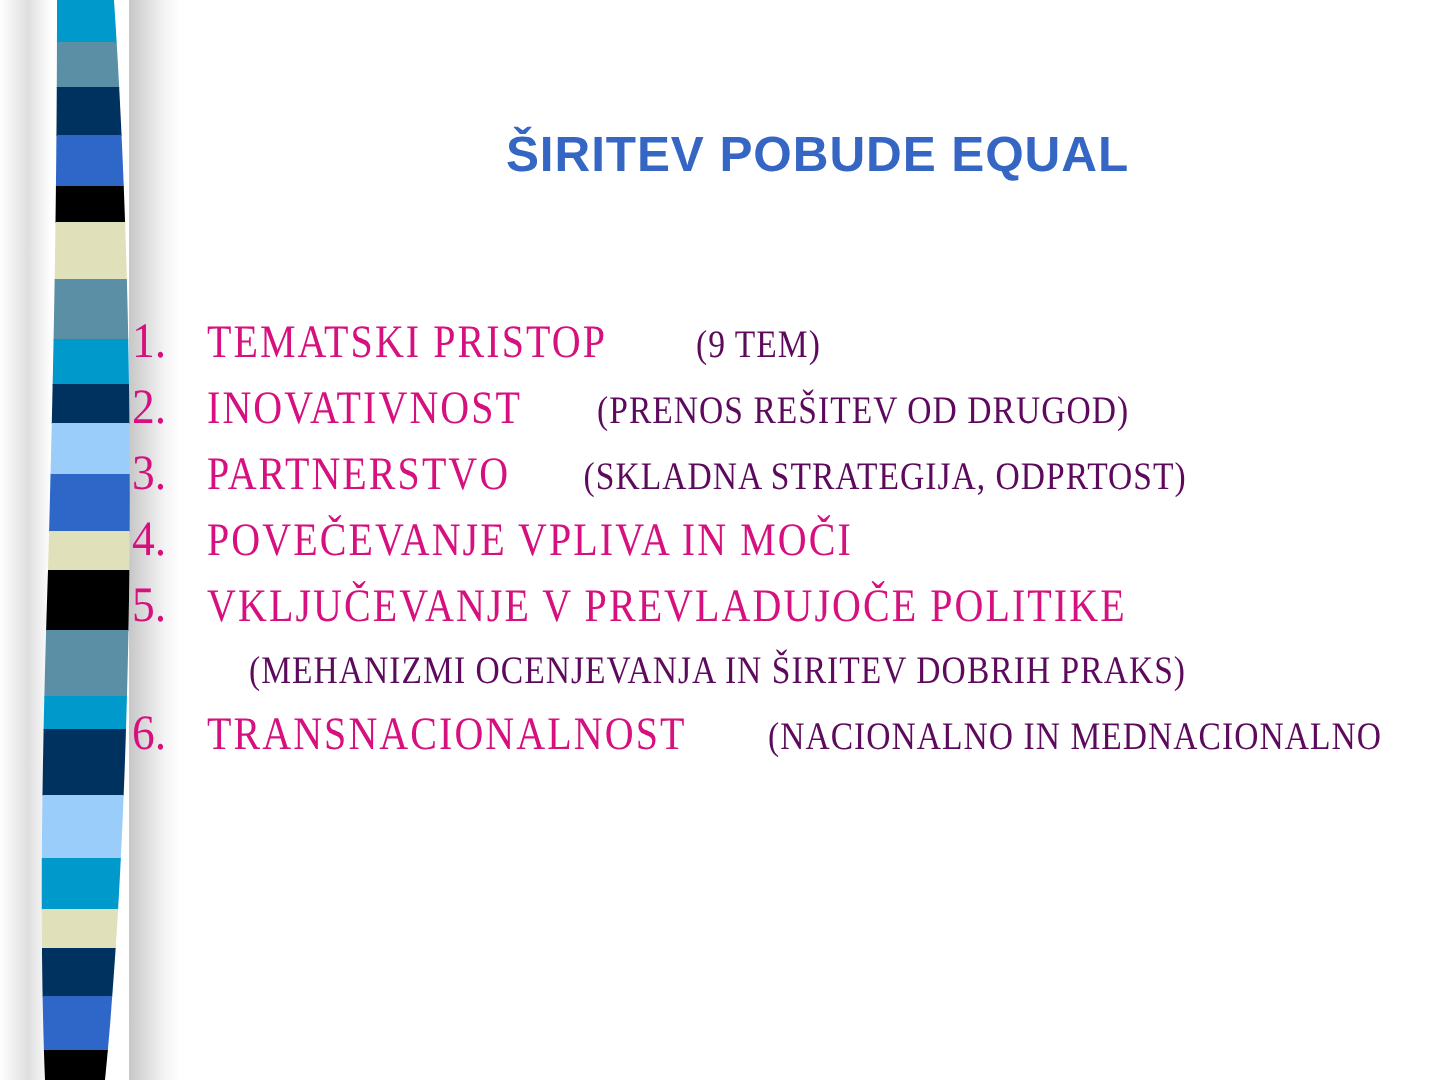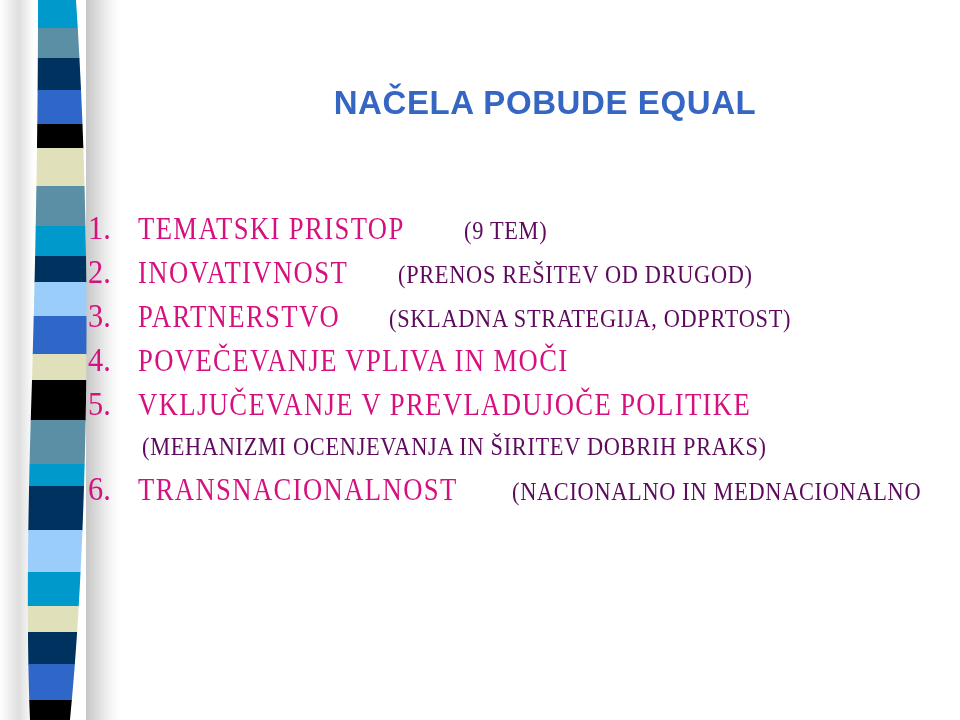--- a/index.html
+++ b/index.html
@@ -97,21 +97,21 @@
     transform: scaleX(0.86);
     transform-origin: left center;
     display: inline-block;
     white-space: nowrap;
     margin-left: 2px;
   }
 
   .cont {
     display: block;
     white-space: nowrap;
-    margin-left: 52px;
+    margin-left: 76px;
     margin-bottom: 11px;
     font-family: Liberation Serif, serif;
   }
   .cont .paren { font-size: 26px; }
 
   .gap-s { display: inline-block; width: 14px; }
 </style>
 </head>
 <body>
 
@@ -159,21 +159,21 @@
           <rect x="20" y="530" width="84" height="42.6" fill="#9bcdfb"></rect>
           <rect x="20" y="572" width="84" height="34.6" fill="#0099cc"></rect>
           <rect x="20" y="606" width="84" height="26.6" fill="#e0e0bb"></rect>
           <rect x="20" y="632" width="84" height="32.6" fill="#00325f"></rect>
           <rect x="20" y="664" width="84" height="36.6" fill="#2f67c8"></rect>
           <rect x="20" y="700" width="84" height="20.6" fill="#000000"></rect>
         </g>
     </svg>
   </div>
 
-  <div id="title">NAČELA POBUDE EQUAL</div>
+  <div id="title">ŠIRITEV POBUDE EQUAL</div>
 
   <div id="list">
       <div class="item">
         <div class="row">
           <span class="num" style="color: rgb(214, 16, 126);">1.</span>
           <span class="main" style="color: rgb(214, 16, 126);">TEMATSKI PRISTOP</span>
           <span class="gap-s"></span>
           <span class="paren" style="color: rgb(93, 10, 93);">(9 TEM)</span>
         </div>
       </div>

